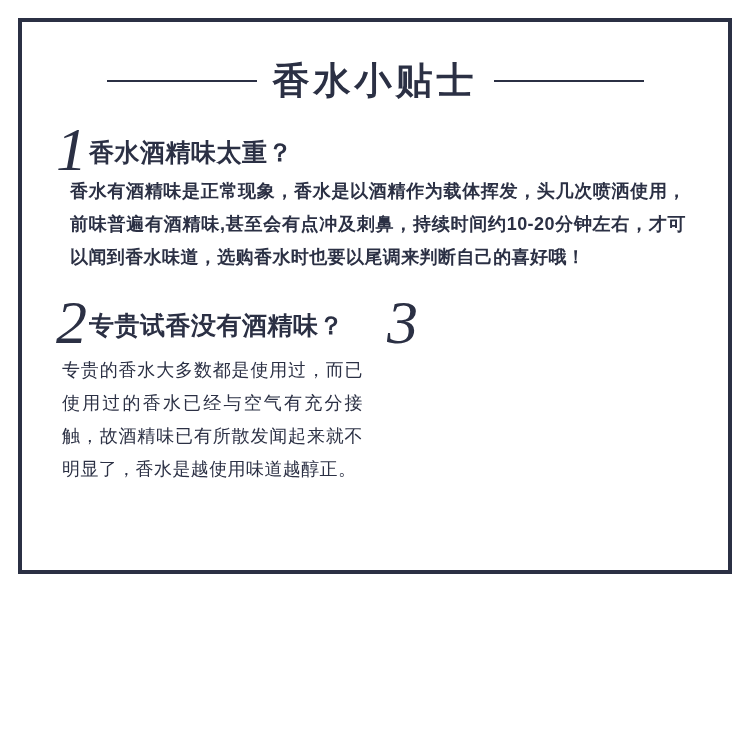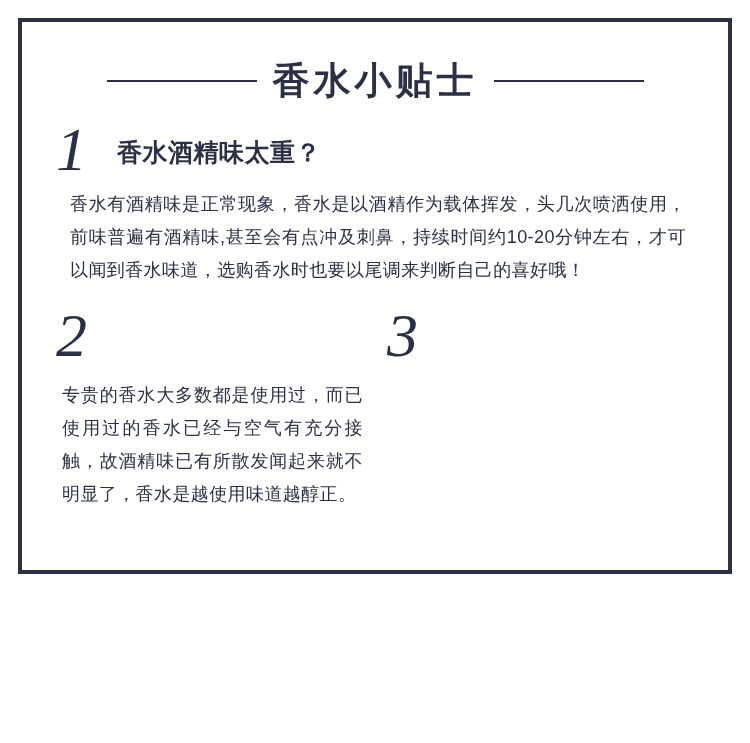--- a/index.html
+++ b/index.html
@@ -80,53 +80,53 @@
     top: 4px;
   }
   .head-text {
     font-family: "Liberation Sans", sans-serif;
     font-size: 25px;
     font-weight: bold;
     color: #2b3044;
     line-height: 1.1;
     padding-bottom: 4px;
     letter-spacing: 0.5px;
-    margin-left: 28px;
   }
   .body-text {
     font-family: "Liberation Sans", sans-serif;
     font-size: 18px;
     color: #2b3044;
     line-height: 1.85;
     letter-spacing: 0.4px;
     text-align: justify;
   }
 
   
   .block1 {
     margin-top: 14px;
   }
   .block1 .body-text {
-    margin-top: 17px;
+    margin-top: 4px;
     padding-left: 14px;
     padding-right: 8px;
+    font-weight: bold;
   }
 
   
   .columns {
     display: flex;
     gap: 24px;
     margin-top: 18px;
   }
   .col {
     flex: 1 1 0;
     min-width: 0;
   }
   .col .body-text {
-    margin-top: 22px;
+    margin-top: 10px;
     padding-left: 6px;
   }
   .col-right .body-text {
     padding-left: 12px;
   }
 </style>
 </head>
 <body>
 
 <div class="page">
@@ -144,20 +144,21 @@
           <div class="num">1</div>
           <div class="head-text">香水酒精味太重？</div>
         </div>
         <div class="body-text">香水有酒精味是正常现象，香水是以酒精作为载体挥发，头几次喷洒使用，前味普遍有酒精味,甚至会有点冲及刺鼻，持续时间约10-20分钟左右，才可以闻到香水味道，选购香水时也要以尾调来判断自己的喜好哦！</div>
       </div>
 
       <div class="columns">
         <div class="col col-left">
           <div class="section-head">
             <div class="num">2</div>
+            <div class="head-text">专贵试香没有酒精味？</div>
           </div>
           <div class="body-text">专贵的香水大多数都是使用过，而已使用过的香水已经与空气有充分接触，故酒精味已有所散发闻起来就不明显了，香水是越使用味道越醇正。</div>
         </div>
 
         <div class="col col-right">
           <div class="section-head">
             <div class="num">3</div>
           </div>
         </div>
       </div>

